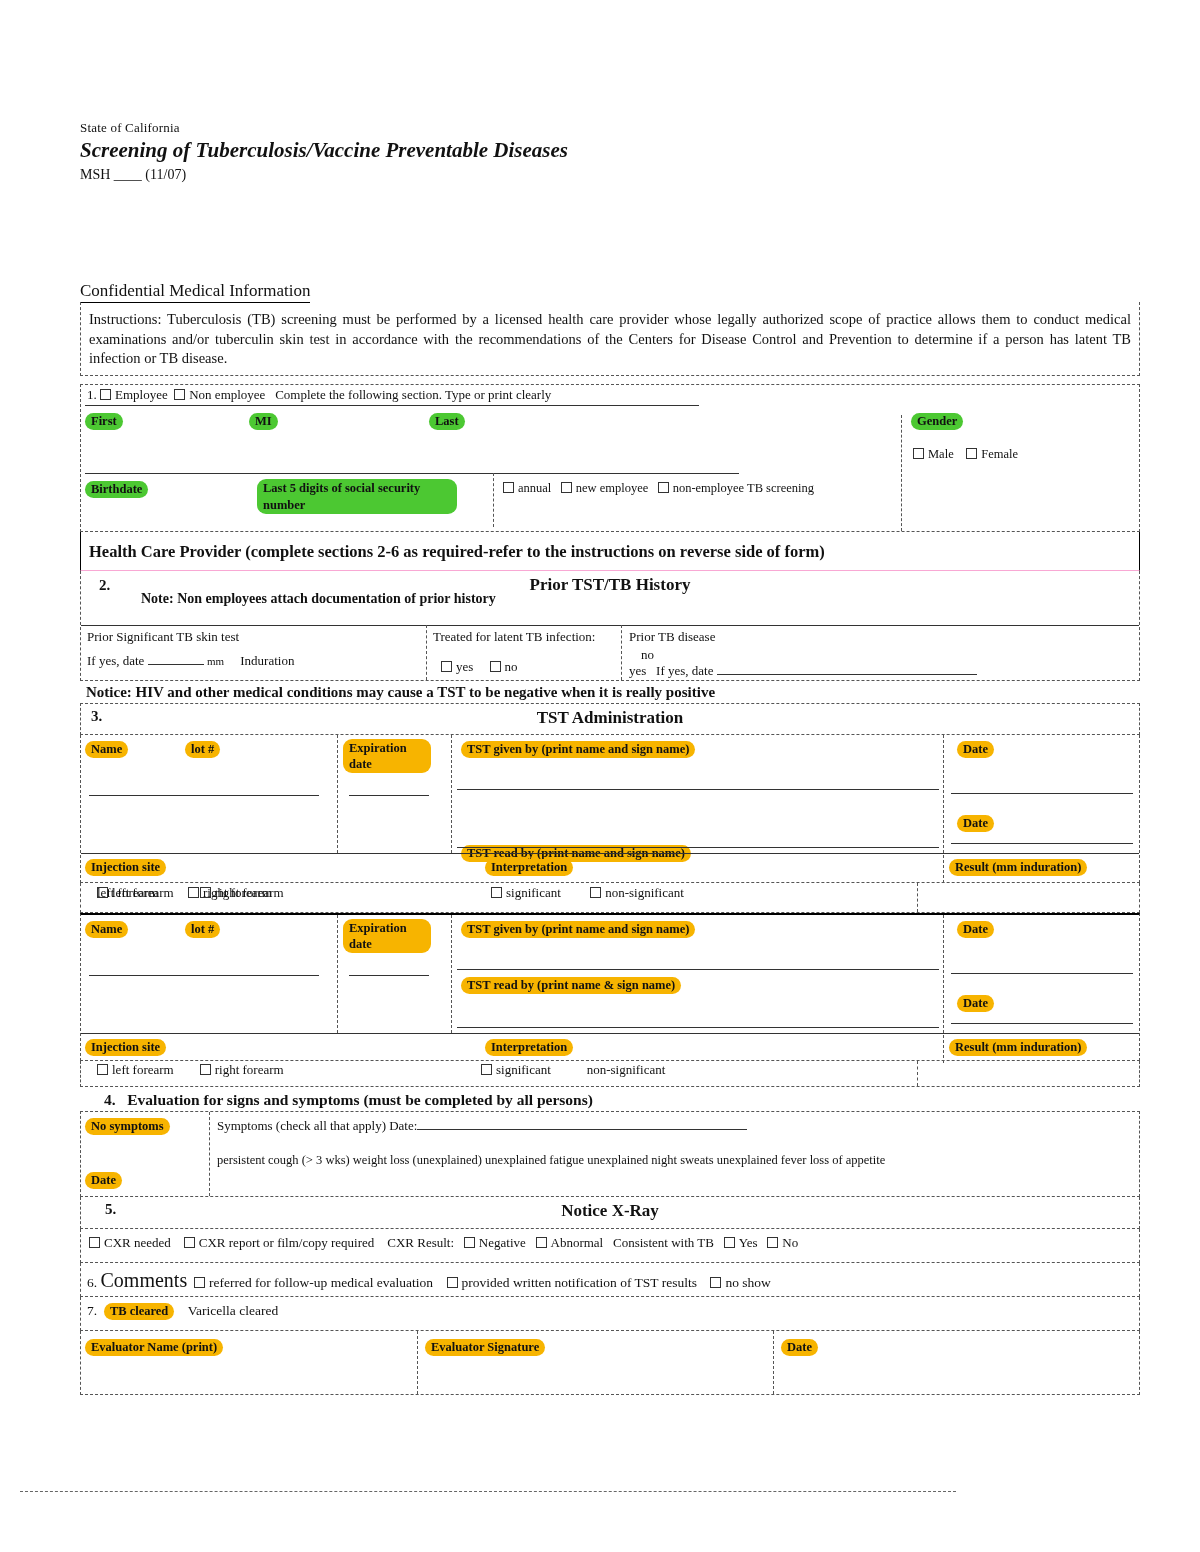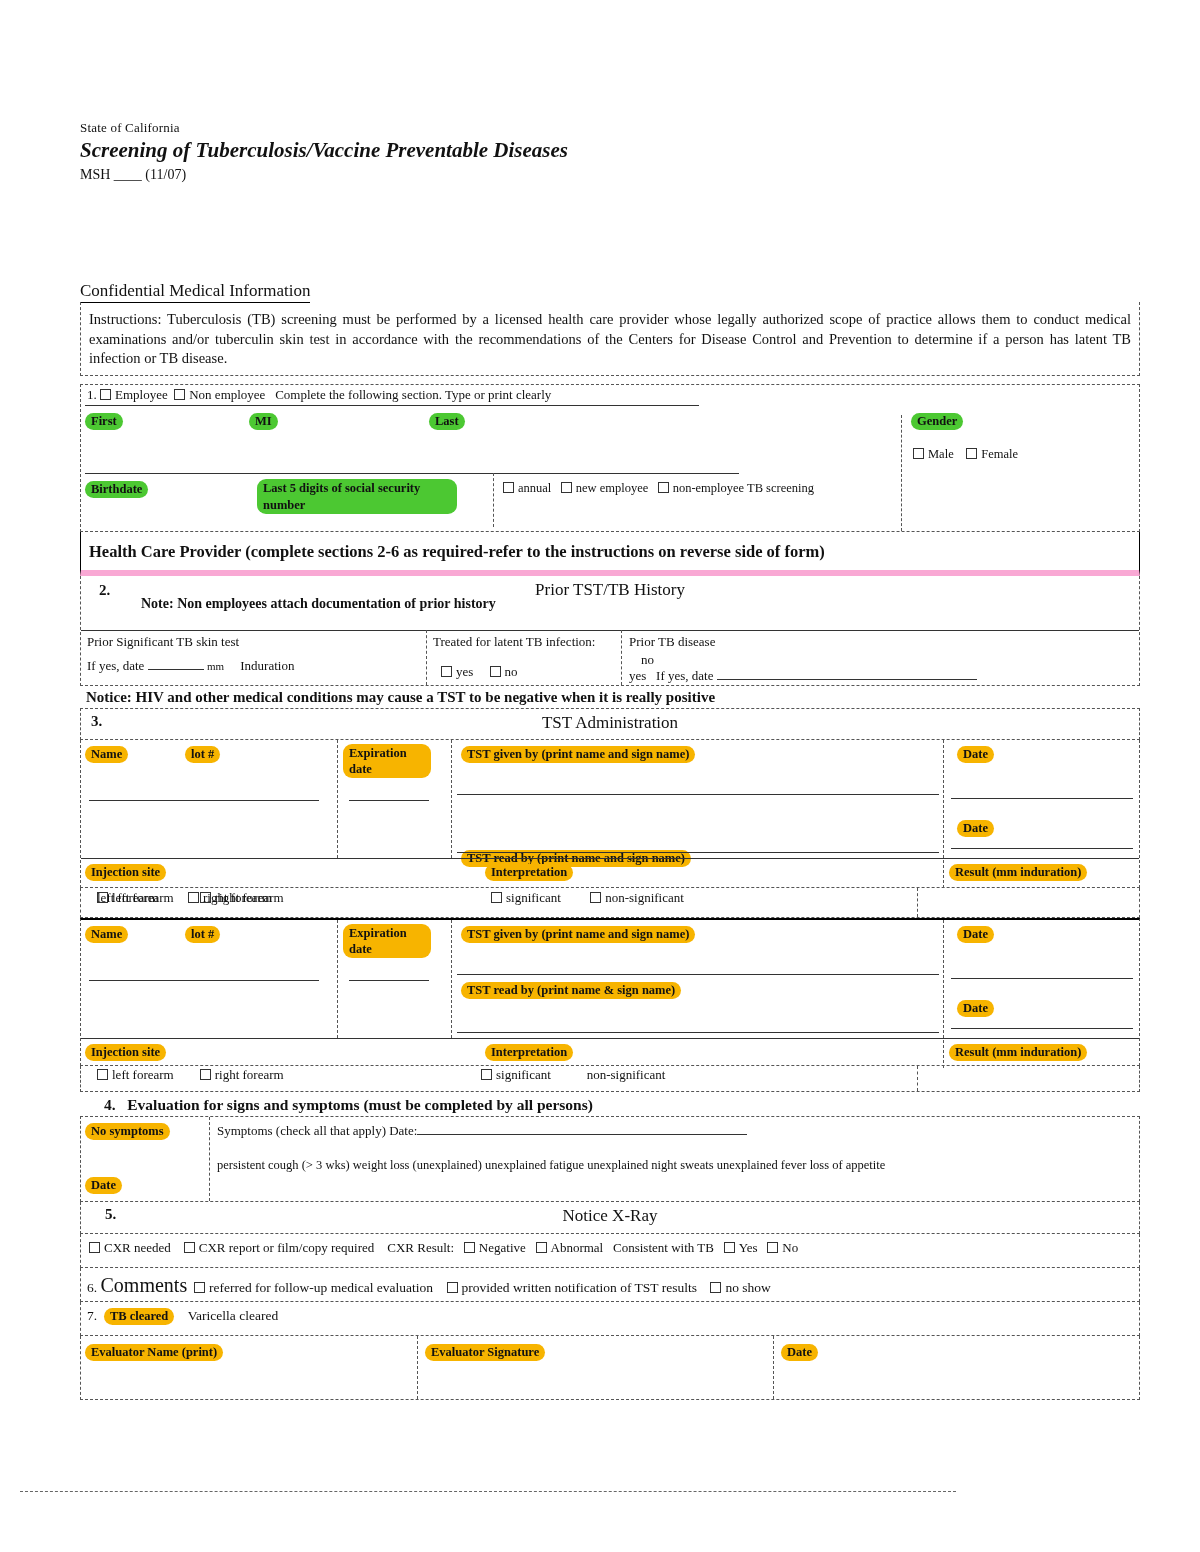--- a/index.html
+++ b/index.html
@@ -12,21 +12,21 @@
 
   .conf{font-size:17px;margin-top:52px;border-bottom:1px solid #000;display:inline-block;padding-bottom:1px;}
   .instr{font-size:14.5px;line-height:1.35;margin-top:4px;text-align:justify;}
 
   .box{border:1px dashed #555;box-sizing:border-box;position:relative;}
   .solidbox{border:1px solid #000;box-sizing:border-box;position:relative;}
 
   .hl-green{background:#4cc832;padding:1px 6px;display:inline-block;font-size:12.5px;font-weight:bold;border-radius:9px;color:#111;}
   .hl-yellow{background:#f7b400;padding:1px 6px;display:inline-block;font-size:12.5px;font-weight:bold;border-radius:9px;color:#111;}
 
-  .sec-title{font-weight:normal;font-size:17px;text-align:center;}
+  .sec-title{font-weight:bold;font-size:17px;text-align:center;}
   .bold{font-weight:normal;}
   .cb{display:inline-block;width:9px;height:9px;border:1px solid #333;margin-right:4px;vertical-align:-1px;}
   .uline{display:inline-block;border-bottom:1px solid #333;}
   hr.l{border:none;border-top:1px solid #333;margin:0;}
   .thickline{border-top:2px solid #000;}
   .footer-dash{position:absolute;left:20px;right:20px;bottom:60px;border-top:1px dashed #666;}
 </style>
 </head>
 <body>
 
@@ -69,21 +69,21 @@
       <div style="position:absolute;left:4px;top:94px;"><span class="hl-green">Birthdate</span></div>
       <div style="position:absolute;left:176px;top:94px;width:200px;"><span class="hl-green" style="line-height:1.35;">Last 5 digits of social security number</span></div>
       <div style="position:absolute;left:412px;top:88px;bottom:4px;border-left:1px dashed #555;"></div>
       <div style="position:absolute;left:422px;top:96px;font-size:12.5px;">
         <span class="cb"></span><span>annual</span>
         &nbsp;&nbsp;<span class="cb"></span><span>new employee</span>
         &nbsp;&nbsp;<span class="cb"></span><span>non-employee TB screening</span>
       </div>
     </div>
 
-    <div class="solidbox" style="border-top:none;border-bottom:6px solid #f9a8d4;border-left:1px solid #000;border-right:1px solid #000;padding:10px 8px 8px 8px;">
+    <div class="solidbox" style="border-top:none;border-bottom:1px solid #f9a8d4;border-left:1px solid #000;border-right:1px solid #000;padding:10px 8px 8px 8px;">
       <div style="font-weight:bold;font-size:16.5px;">Health Care Provider (complete sections 2-6 as required-refer to the instructions on reverse side of form)</div>
     </div>
 
     <div class="box" style="height:110px;border-top:none;">
       <div style="position:absolute;left:18px;top:6px;font-weight:bold;font-size:15px;">2.</div>
       <div class="sec-title" style="position:absolute;left:0;right:0;top:4px;">Prior TST/TB History</div>
       <div style="position:absolute;left:60px;top:20px;font-weight:bold;font-size:14px;">Note: Non employees attach documentation of prior history</div>
       <hr class="l" style="position:absolute;left:0;right:0;top:54px;">
       <div style="position:absolute;left:345px;top:54px;bottom:0;border-left:1px dashed #555;"></div>
       <div style="position:absolute;left:540px;top:54px;bottom:0;border-left:1px dashed #555;"></div>

